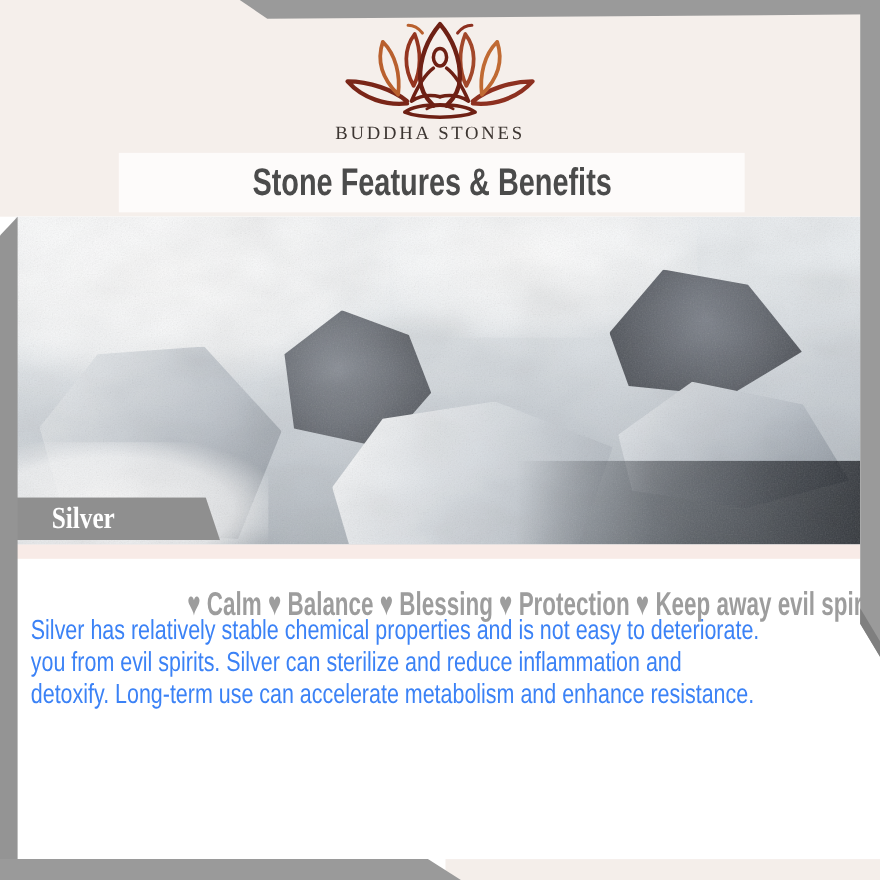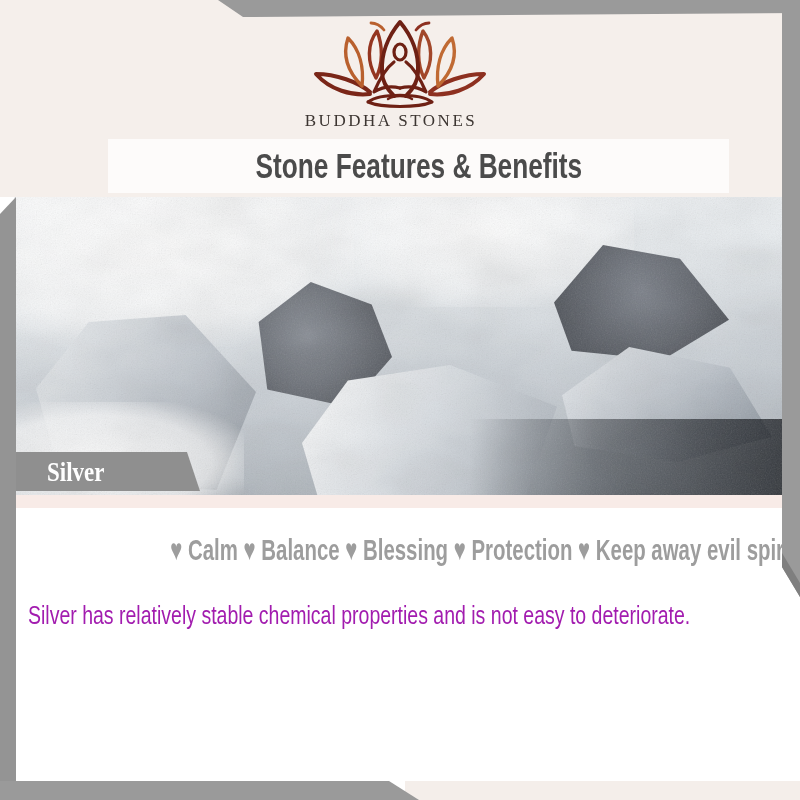--- a/index.html
+++ b/index.html
@@ -5,21 +5,21 @@
   html,body{margin:0;padding:0;}
   #page{position:relative;width:800px;height:800px;background:#ffffff;overflow:hidden;
         font-family:"Liberation Sans",sans-serif;}
 
   
   .card-top{position:absolute;left:0;top:0;width:782px;height:197px;background:#f5efeb;}
   .brand-name{position:absolute;left:0;top:111px;width:782px;text-align:center;
      font-family:"Liberation Serif",serif;font-size:17px;letter-spacing:2.5px;color:#3c3531;}
   .logo-svg{position:absolute;left:310px;top:16px;width:180px;height:100px;}
 
-  .title-band{position:absolute;left:108px;top:139px;width:621px;height:54px;
+  .title-band{position:absolute;left:108px;top:139px;width:569px;height:54px;
      background:#fdfbfa;text-align:center;line-height:54px;}
   .title-band .t{display:inline-block;white-space:nowrap;font-weight:bold;font-size:35px;
      color:#4b4b4b;transform:scaleX(0.75);transform-origin:center;}
 
   
   .photo{position:absolute;left:14px;top:197px;width:768px;height:298px;overflow:hidden;
      background:linear-gradient(175deg,#f6f8fa 0%,#e9edf0 30%,#ccd2d8 62%,#a7aeb5 100%);}
   .photo .wash-tl{position:absolute;left:-40px;top:-30px;width:380px;height:180px;
      background:radial-gradient(ellipse at 45% 45%,#ffffff 0%,rgba(255,255,255,.65) 55%,rgba(255,255,255,0) 78%);}
   .photo .wash-tc{position:absolute;left:300px;top:-40px;width:320px;height:150px;
@@ -52,21 +52,21 @@
      font-size:28px;color:#ffffff;transform:scaleX(0.82);transform-origin:left;}
 
   .pink-band{position:absolute;left:14px;top:495px;width:768px;height:13px;background:#f8ebe7;}
 
   
   .benefits{position:absolute;left:16px;top:531px;width:766px;height:38px;text-align:center;line-height:38px;}
   .benefits .t{display:inline-block;white-space:nowrap;font-weight:bold;font-size:30px;
      color:#9d9d9d;transform:scaleX(0.68);transform-origin:center;}
 
   
-  .description{position:absolute;left:28px;top:601px;width:754px;color:#a21caf;}
+  .description{position:absolute;left:28px;top:559px;width:754px;color:#3b82f6;}
   .description .line{height:29px;line-height:29px;white-space:nowrap;}
   .description .line span{display:inline-block;font-size:25px;transform:scaleX(0.78);
      transform-origin:left;white-space:nowrap;}
 
   .bottom-beige{position:absolute;left:405px;top:781px;width:395px;height:19px;background:#f4eeea;}
 
   
   .ribbons{position:absolute;left:0;top:0;pointer-events:none;}
 </style>
 </head>
@@ -138,20 +138,22 @@
   </div>
 
   <div class="pink-band"></div>
 
   <div class="benefits">
     <span class="t">♥ Calm ♥ Balance ♥ Blessing ♥ Protection ♥ Keep away evil spirits ♥</span>
   </div>
 
   <div class="description">
     <div class="line"><span>Silver has relatively stable chemical properties and is not easy to deteriorate.</span></div>
+    <div class="line"><span>you from evil spirits. Silver can sterilize and reduce inflammation and</span></div>
+    <div class="line"><span>detoxify. Long-term use can accelerate metabolism and enhance resistance.</span></div>
   </div>
 
   <div class="bottom-beige"></div>
 
   <svg class="ribbons" width="800" height="800">
     <polygon points="218,0 800,0 800,13 243,17" fill="#9a9a9a"></polygon>
     <polygon points="782,6 800,6 800,597 782,567" fill="#9a9a9a"></polygon>
     <polygon points="782,553 800,583 800,597 782,567" fill="#7f7f7f"></polygon>
     <polygon points="0,214 16,197 16,781 0,781" fill="#949494"></polygon>
     <polygon points="0,781 389,781 419,800 0,800" fill="#9a9a9a"></polygon>

